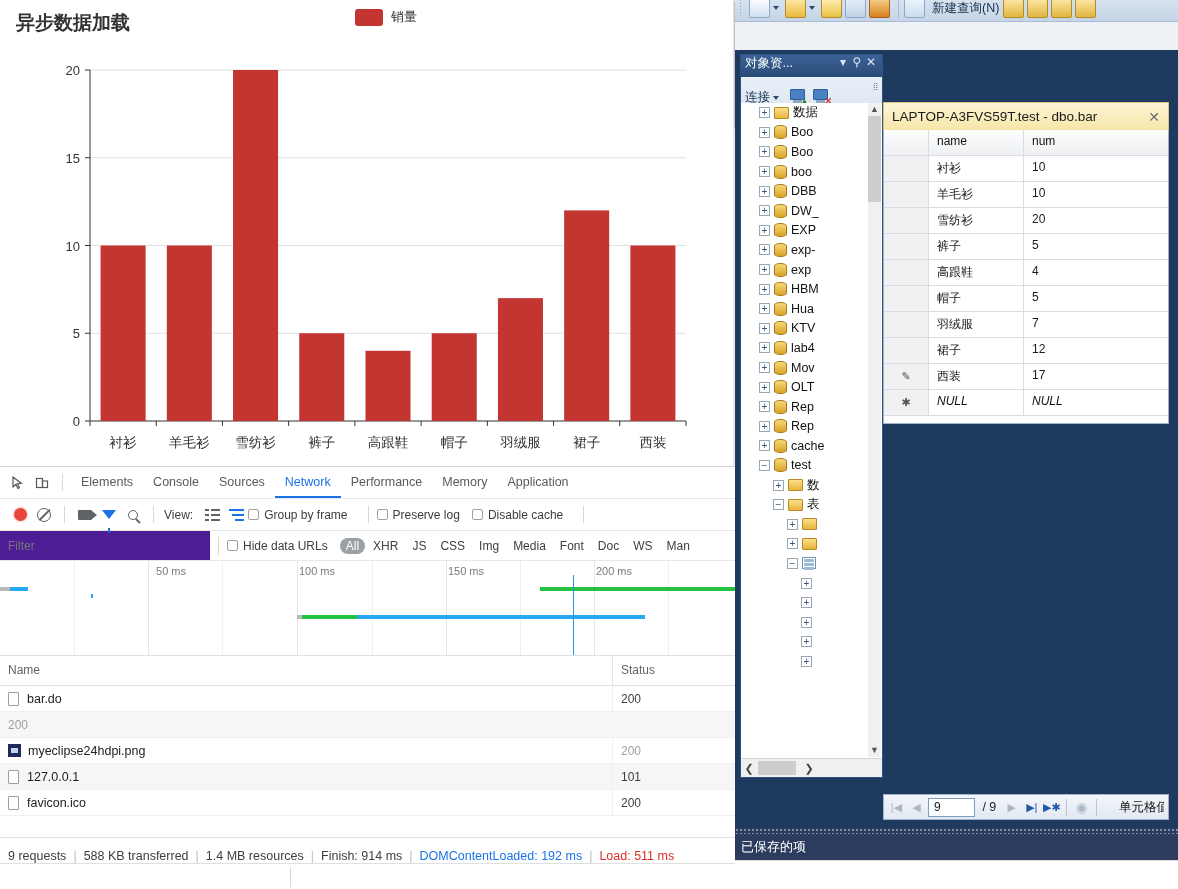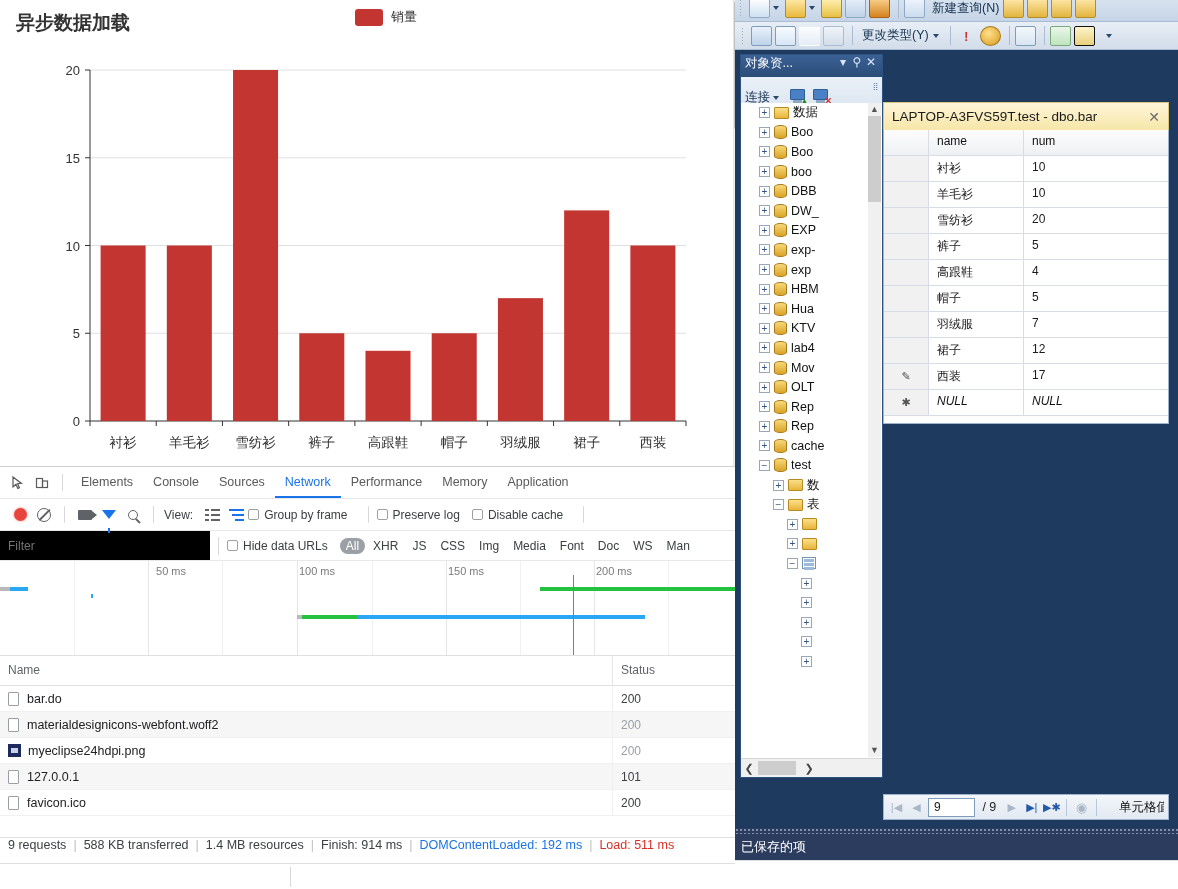--- a/index.html
+++ b/index.html
@@ -53,21 +53,21 @@
     background:#5f6368; transform:rotate(45deg);}
   .tb-label{ color:#3c4043; margin:0 7px 0 2px; }
   .view-ic{ width:15px; height:12px; position:relative; }
   .view-ic i{ position:absolute; left:0; height:2px; background:#5f6368; }
   .chk{ width:11px; height:11px; border:1px solid #a0a0a0; border-radius:2px; background:#fff;
     display:inline-block; vertical-align:-1px; margin-right:5px;}
   .chk-label{ color:#3c4043; margin-right:12px; white-space:nowrap;}
 
   #dt-filterbar{ height:30px; }
   #filter-input{ width:210px; height:29px; border:none; outline:none; padding:0 8px; font-size:12px;
-    color:#888; font-family:"Liberation Sans", sans-serif; background:#000000;}
+    color:#888; font-family:"Liberation Sans", sans-serif; background:#4c1d95;}
   #filter-div{ width:1px; height:18px; background:#d8d8d8; margin:0 8px;}
   .ftype{ color:#3c4043; padding:1px 6px; border-radius:9px; margin-right:2px; white-space:nowrap;}
   .ftype.sel{ background:#9aa0a6; color:#fff; }
 
   #waterfall{ position:relative; height:95px; border-bottom:1px solid #e0e0e0; overflow:hidden;}
   .wf-tick{ position:absolute; top:0; bottom:0; width:1px; background:#e6e6e6;}
   .wf-lab{ position:absolute; top:4px; font-size:11px; color:#7a7a7a; transform:translateX(-100%);
     padding-right:4px;margin-left:42px;}
   .bar-g{ position:absolute; height:4px; background:#25c141;}
   .bar-b{ position:absolute; height:4px; background:#29a7f5;}
@@ -85,21 +85,21 @@
     height:26px;}
   .nr-status{ width:127px; padding-left:8px; color:#3c4043; }
   .nr-status.dim{ color:#9aa0a6; }
   .file-ic{ width:11px; height:14px; border:1px solid #9aa0a6; border-radius:1px; background:#fff;
     margin-right:8px; flex:none;}
   .img-ic{ width:13px; height:13px; background:#1d2a5b; margin-right:7px; flex:none; position:relative;}
   .img-ic:after{ content:""; position:absolute; left:3px; top:4px; width:7px; height:5px; background:#c9d3e8;}
   .nr-label{ color:#202124; font-size:12.5px;}
 
   #net-status{ position:absolute; left:0; bottom:26px; width:740px; height:26px;
-    display:flex; align-items:flex-start; padding-left:8px; border-top:1px solid #e0e0e0;
+    display:flex; align-items:flex-end; padding-left:8px; border-top:1px solid #e0e0e0;
     background:#fff; color:#3c4043; font-size:12.5px; white-space:nowrap;}
   .ns-sep{ color:#c0c0c0; margin:0 7px;}
   .ns-blue{ color:#1a73e8;}
   .ns-red{ color:#d93025;}
 
   #dt-bottom{ position:absolute; left:0; bottom:0; width:740px; height:26px; background:#fff;
     border-top:1px solid #e0e0e0;}
   #dt-bottom .divl{ position:absolute; left:290px; top:3px; width:1px; height:20px; background:#d8d8d8;}
 
   
@@ -396,24 +396,20 @@
       </div>
       <div id="net-rows">
           <div class="net-row">
             <div class="nr-name">
               <span class="file-ic"></span>
               <span class="nr-label">bar.do</span>
             </div>
             <div class="nr-status">200</div>
           </div>
           <div class="net-row alt">
-            <div class="nr-name">
-              <span class="file-ic"></span>
-              <span class="nr-label">materialdesignicons-webfont.woff2</span>
-            </div>
             <div class="nr-status dim">200</div>
           </div>
           <div class="net-row">
             <div class="nr-name">
               <span class="img-ic"></span>
               <span class="nr-label">myeclipse24hdpi.png</span>
             </div>
             <div class="nr-status dim">200</div>
           </div>
           <div class="net-row alt">
@@ -468,39 +464,20 @@
       <div class="tb-div"></div>
       <div class="tb-ic" style="background:linear-gradient(#eef4fb,#cadcef);border:1px solid #8fa8c4;"></div>
       <span class="tb-txt">新建查询(N)</span>
       <div class="tb-ic" style="background:linear-gradient(#fde7a8,#e3b53f);border:1px solid #b58d26;"></div>
       <div class="tb-ic" style="background:linear-gradient(#fde7a8,#e3b53f);border:1px solid #b58d26;"></div>
       <div class="tb-ic" style="background:linear-gradient(#fde7a8,#e3b53f);border:1px solid #b58d26;"></div>
       <div class="tb-ic" style="background:linear-gradient(#fde7a8,#e3b53f);border:1px solid #b58d26;"></div>
     </div>
   </div>
 
-  <div id="ssms-toolbar-2">
-    <div class="grip"></div>
-    <div class="tb-ic" style="background:linear-gradient(#e9f1fa,#bdd3ea);border:1px solid #7f9db9;"></div>
-    <div class="tb-ic" style="background:linear-gradient(#f6fbff,#d6e6f5);border:1px solid #7f9db9;"></div>
-    <div class="tb-ic" style="background:linear-gradient(#fdfefe,#e4ecf4);"></div>
-    <div class="tb-ic" style="background:linear-gradient(#f0f4f9,#d2dde9);border:1px solid #a9bcd2;"></div>
-    <div class="tb-div"></div>
-    <span class="tb-txt">更改类型(Y)</span>
-    <div class="tb-caret"></div>
-    <div class="tb-div"></div>
-    <div class="tb-ic" style="background:transparent;color:#c9302c;font-weight:bold;text-align:center;line-height:20px;">!</div>
-    <div class="tb-ic" style="background:radial-gradient(circle at 40% 35%,#ffe08a,#d89b1d);border-radius:50%;border:1px solid #a8791a;"></div>
-    <div class="tb-div"></div>
-    <div class="tb-ic" style="background:linear-gradient(#f2f7fc,#d8e5f2);border:1px solid #7f9db9;"></div>
-    <div class="tb-div"></div>
-    <div class="tb-ic" style="background:linear-gradient(#eaf6ea,#bfe3bf);border:1px solid #7aa87a;"></div>
-    <div class="tb-ic fr" style="background:linear-gradient(#fff4cc,#e8d07a);border:1px solid #111;"></div>
-    <div class="tb-caret" style="margin-left:8px;"></div>
-  </div>
 
   <div id="ssms-body">
 
     <div id="obj-exp">
       <div id="obj-head">
         <span class="t">对象资...</span>
         <span class="oh-ic">▾</span>
         <span class="oh-ic">⚲</span>
         <span class="oh-ic">✕</span>
       </div>

